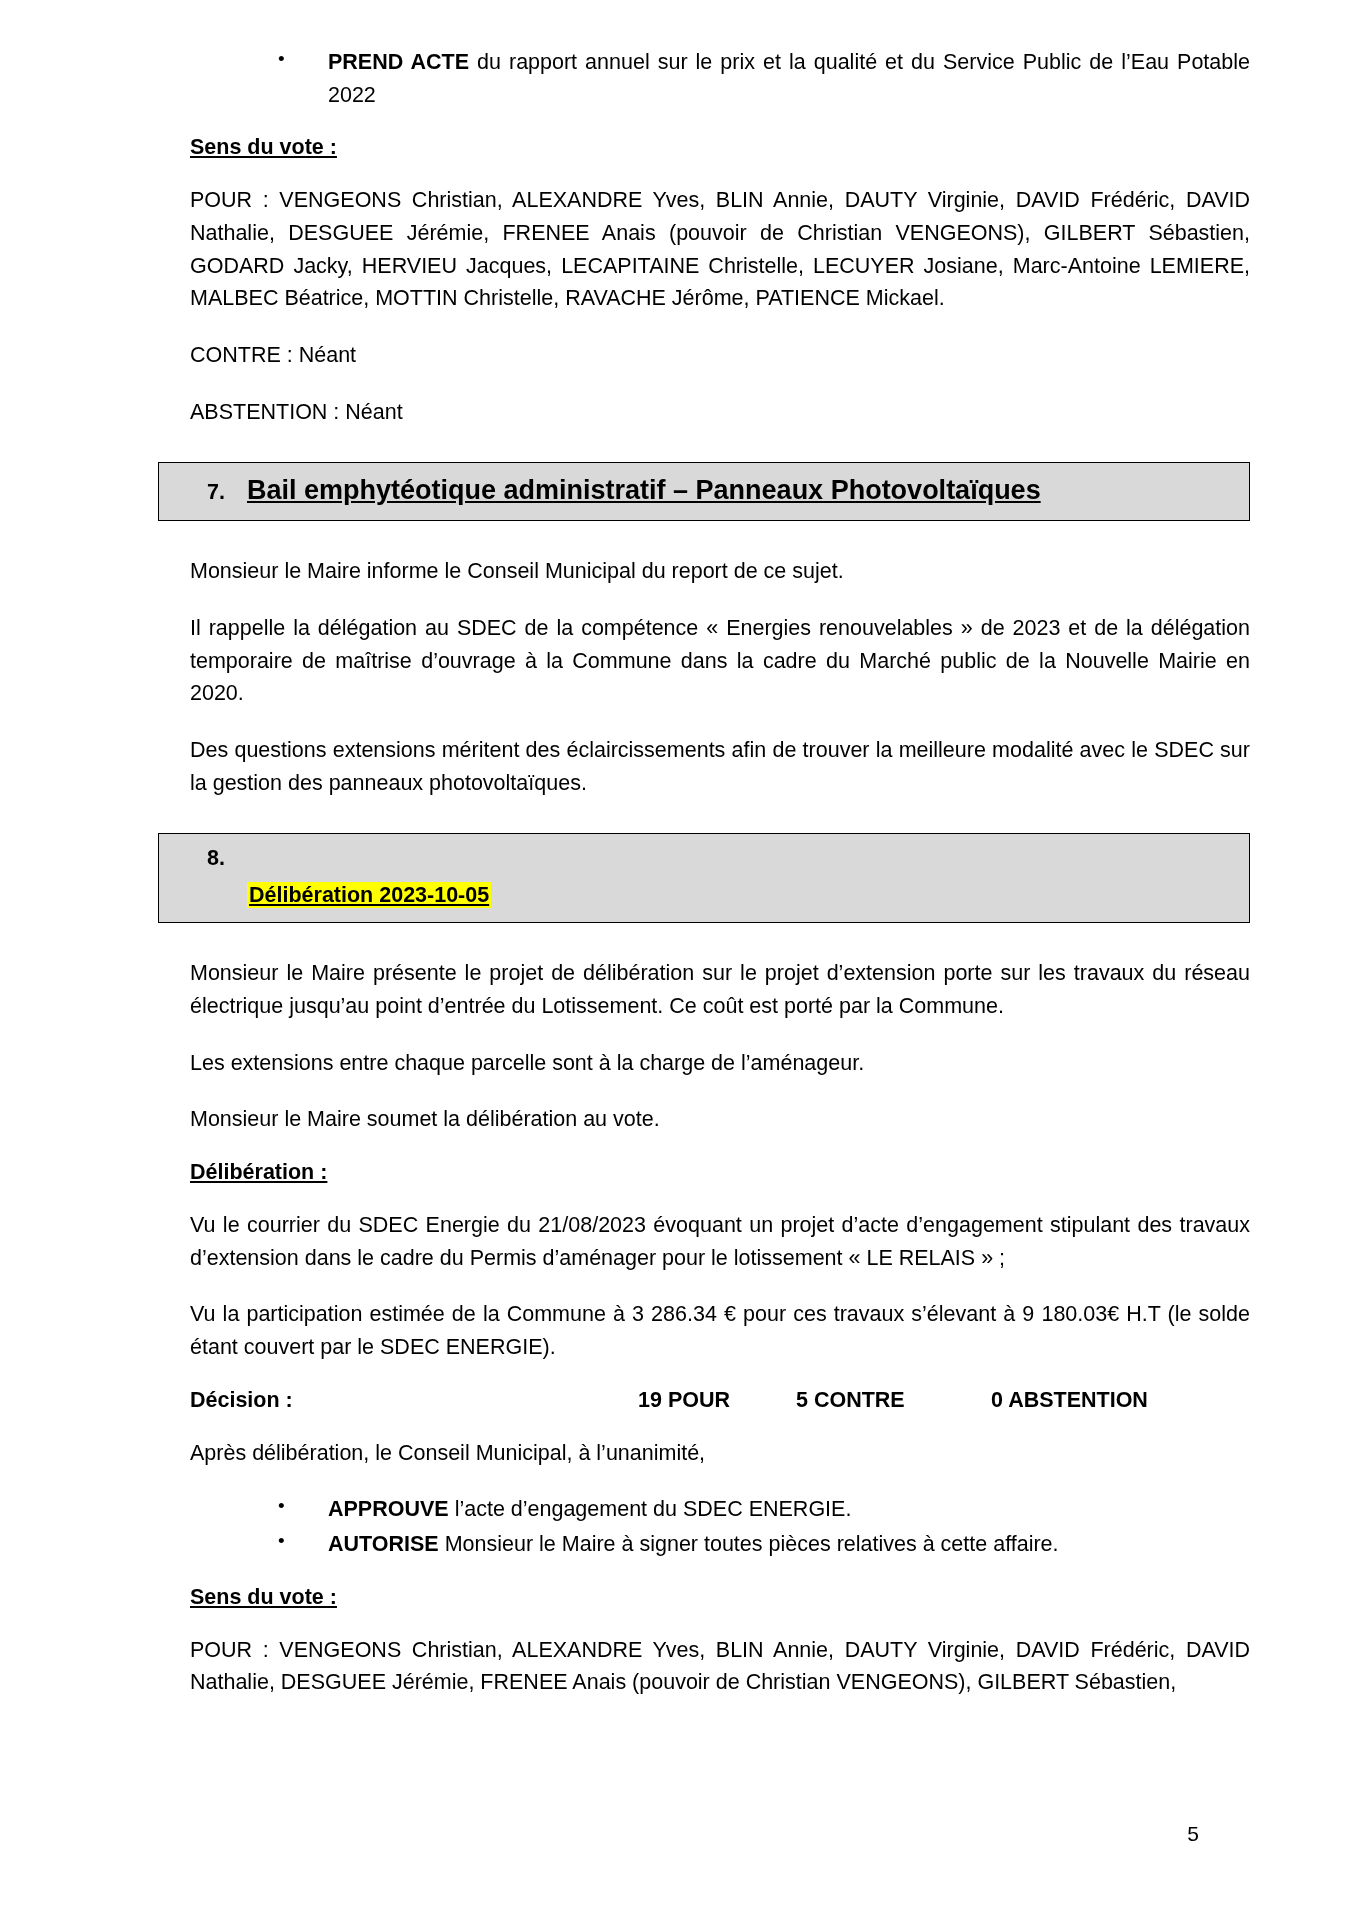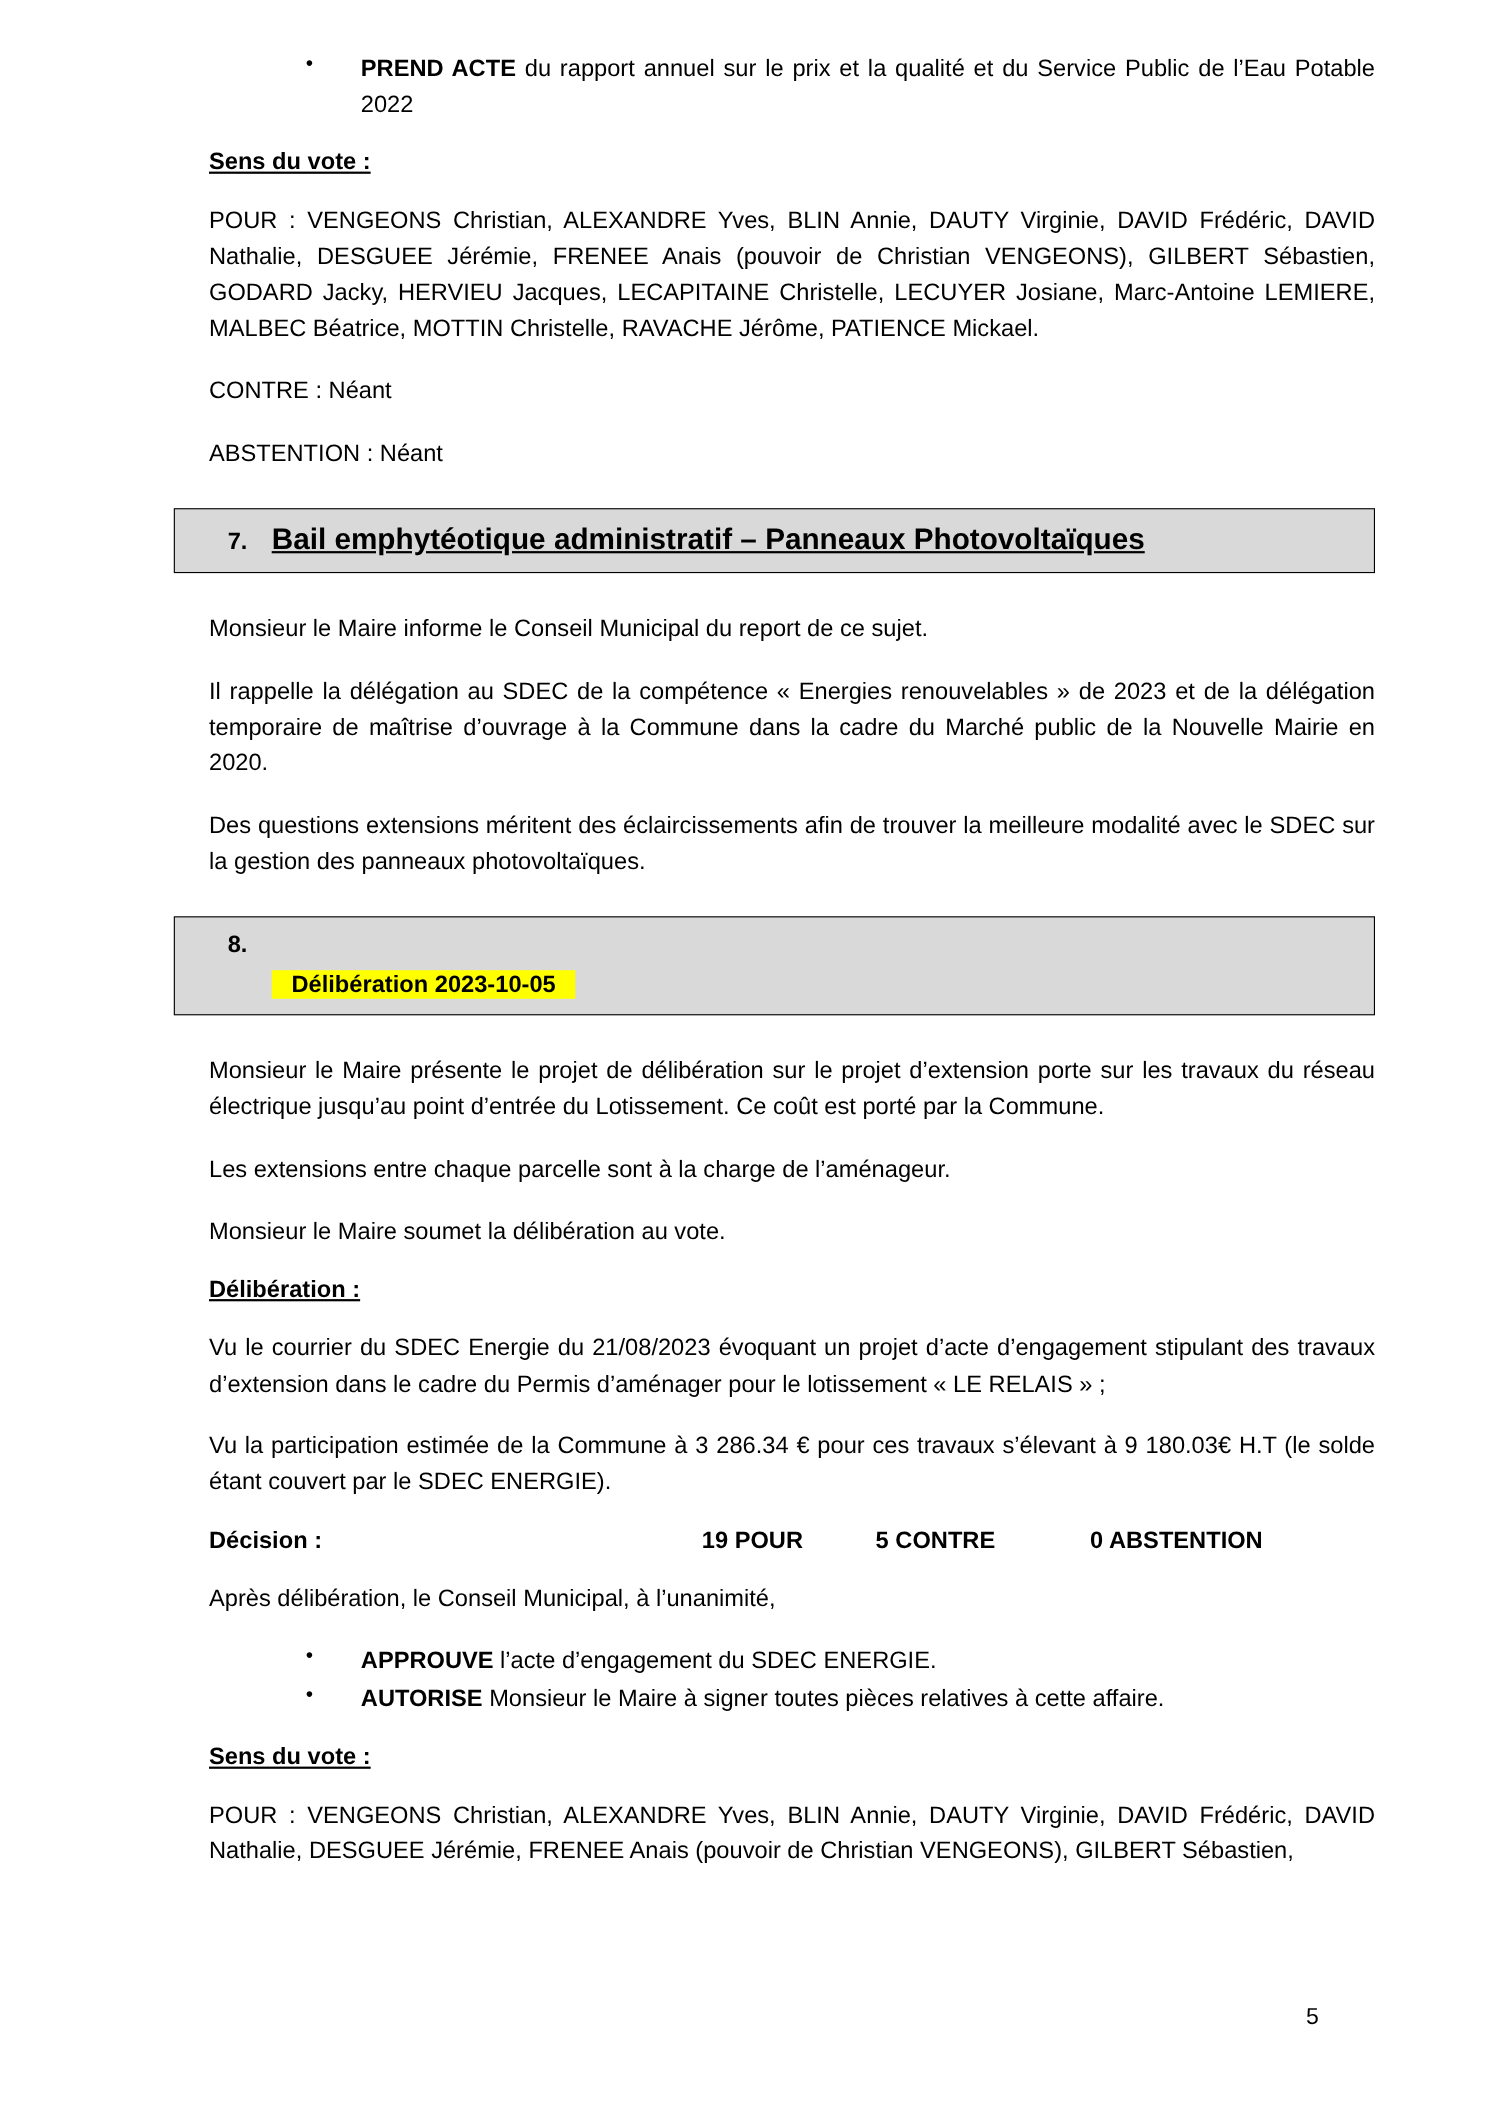--- a/index.html
+++ b/index.html
@@ -88,22 +88,23 @@
     font-size: 27px;
     text-decoration: underline;
   }
   .section-box .sec-sub {
     padding-left: 88px;
     margin-top: 12px;
   }
   .sec-sub .highlight {
     font-weight: bold;
     font-size: 21.5px;
+    text-decoration: underline;
     background: #ffff00;
-    padding: 1px 18px;
+    padding: 1px 2px;
   }
   .decision-row {
     display: flex;
     align-items: flex-start;
     font-weight: bold;
     font-size: 21.5px;
     margin-bottom: 24px;
   }
   .decision-row .d-label {
     width: 448px;

